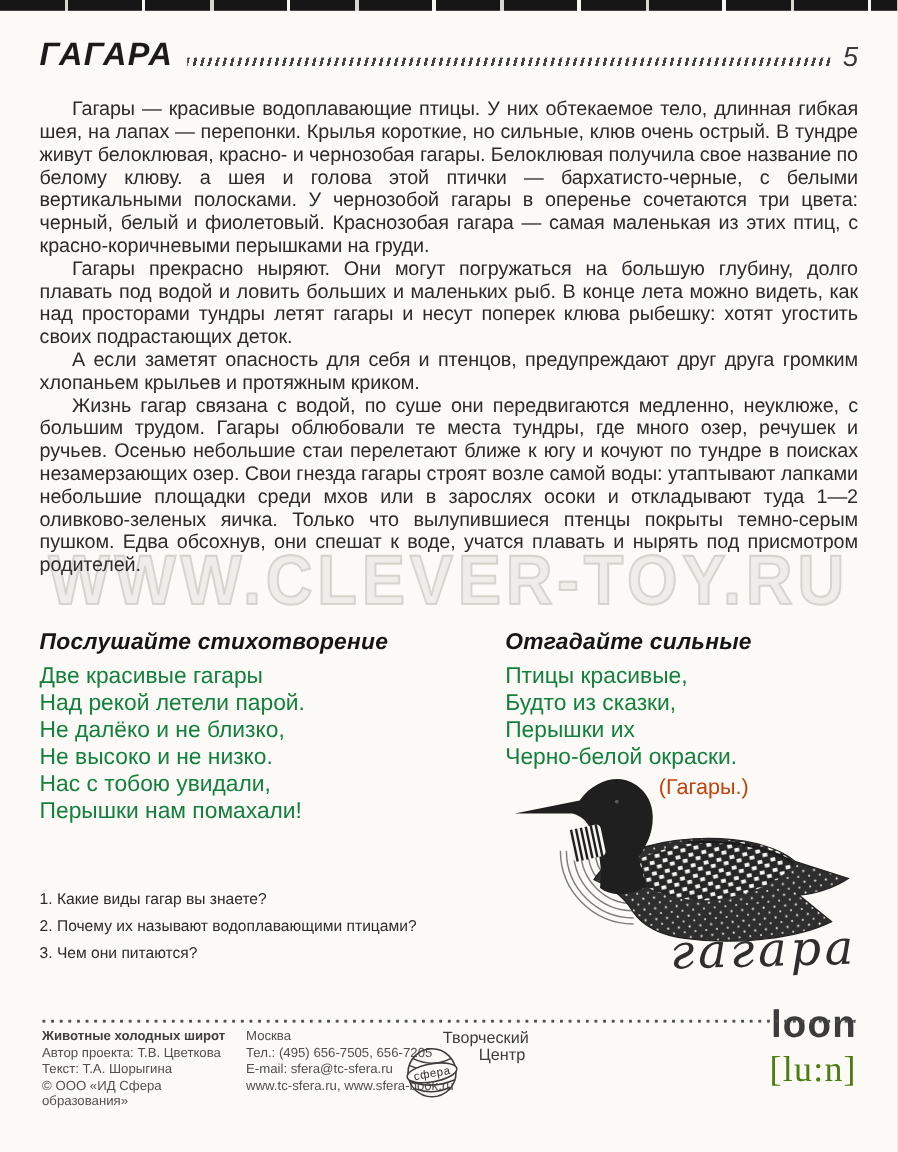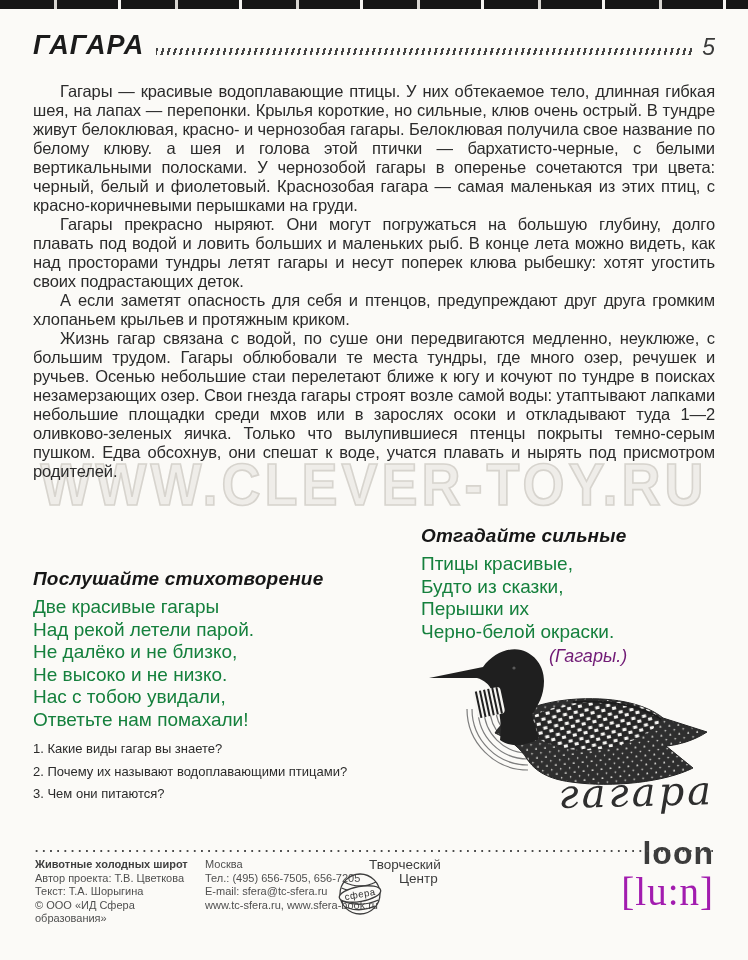--- a/index.html
+++ b/index.html
@@ -40,29 +40,29 @@
   .article{
     position:absolute; top:82px; left:33px; width:682px; z-index:1;
   }
   .article p{
     margin:0; font-size:16.5px; line-height:19px; letter-spacing:-0.1px;
     text-align:justify; text-indent:27px; color:#2b2b2b;
   }
   .two-col{
     position:absolute; top:524px; left:33px; width:682px; z-index:1;
   }
-  .col-left{position:absolute; left:0; top:0; width:380px;margin-top:43px;}
+  .col-left{position:absolute; left:0; top:0; width:380px;}
   .col-right{position:absolute; left:388px; top:0; width:294px;}
   .sec-heading{
     font-size:19px; font-weight:bold; font-style:italic; color:#161616;
     line-height:24px; margin-bottom:5px; letter-spacing:0.2px;
   }
   .verse-line{font-size:19px; line-height:22.5px; color:#15803d;}
   .riddle-answer{
-    font-size:18px; font-style:italic; line-height:22px; color:#701a75;
+    font-size:18px; line-height:22px; color:#c2410c;
     padding-left:128px; margin-top:2px;
   }
   .loon-art{position:absolute; left:423px; top:641px; z-index:1;}
   .questions{
     position:absolute; top:738px; left:33px; width:540px; z-index:2;
   }
   .question-line{font-size:13px; line-height:22.5px; color:#2b2b2b;}
   .vocab{
     position:absolute; top:772px; right:34px; width:230px;
     text-align:right; z-index:2;
@@ -70,22 +70,22 @@
   .vocab-script{
     font-family:"DejaVu Serif",serif; font-style:italic;
     font-size:40px; line-height:42px; letter-spacing:3px; color:#2e2e2e;
     transform:rotate(-1.5deg);
   }
   .vocab-english{
     font-size:32px; line-height:38px; font-weight:bold; color:#3c3c3c;
     letter-spacing:1px; margin-top:20px;
   }
   .vocab-transcription{
-    font-family:"Liberation Serif",serif; font-size:39px; line-height:36px;
-    color:#a21caf; margin-top:2px; letter-spacing:1px;
+    font-family:"Liberation Serif",serif; font-size:30px; line-height:36px;
+    color:#4d7c0f; margin-top:2px; letter-spacing:1px;
   }
   .footer-sep{
     position:absolute; top:849px; left:33px; width:680px; height:4px; z-index:2;
     background-image:radial-gradient(circle, #4c4c4c 1.1px, transparent 1.4px);
     background-size:7.2px 4px; background-repeat:repeat-x;
   }
   .footer{
     position:absolute; top:858px; left:33px; width:680px; z-index:2;
     font-size:11px; line-height:13.5px; color:#4f4f4f;
   }
@@ -117,21 +117,21 @@
   </div>
 
   <div class="two-col">
     <div class="col-left">
       <div class="sec-heading">Послушайте стихотворение</div>
       <div class="verse-line">Две красивые гагары</div>
       <div class="verse-line">Над рекой летели парой.</div>
       <div class="verse-line">Не далёко и не близко,</div>
       <div class="verse-line">Не высоко и не низко.</div>
       <div class="verse-line">Нас с тобою увидали,</div>
-      <div class="verse-line">Ответьте нам помахали!</div>
+      <div class="verse-line">Перышки нам помахали!</div>
     </div>
     <div class="col-right">
       <div class="sec-heading">Отгадайте сильные</div>
       <div class="verse-line">Птицы красивые,</div>
       <div class="verse-line">Будто из сказки,</div>
       <div class="verse-line">Перышки их</div>
       <div class="verse-line">Черно-белой окраски.</div>
       <div class="riddle-answer">(Гагары.)</div>
     </div>
   </div>

